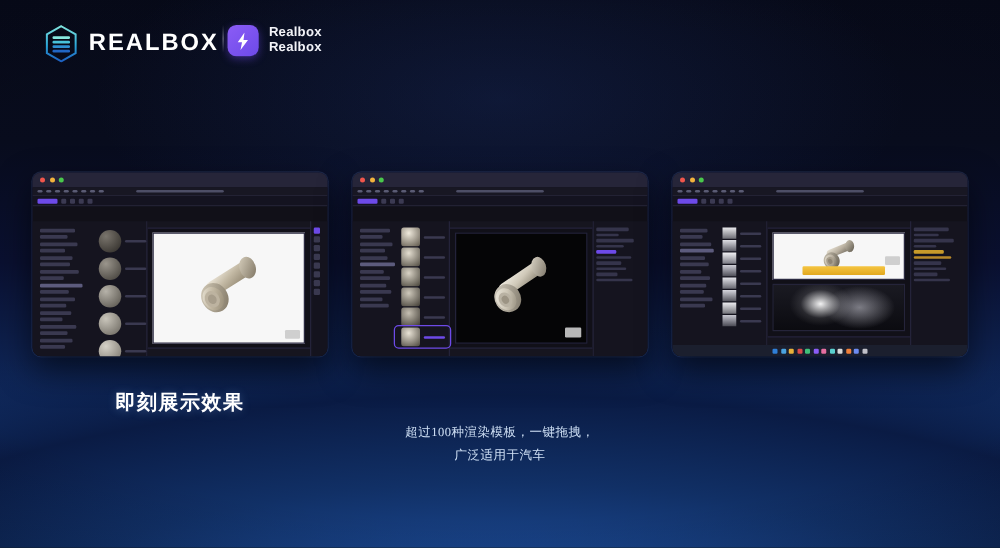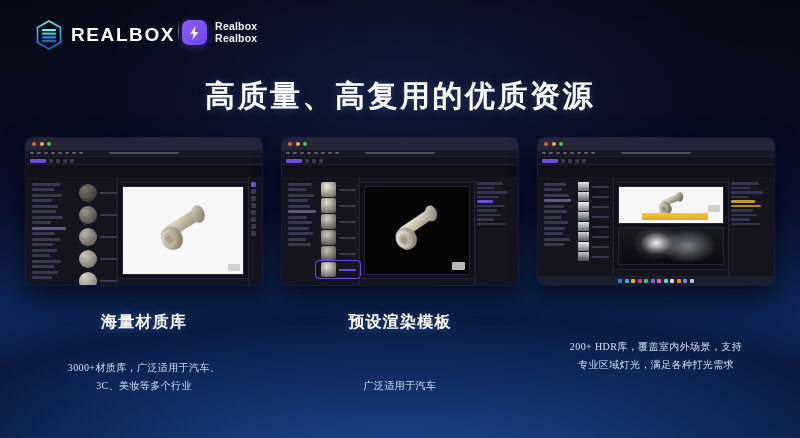--- a/index.html
+++ b/index.html
@@ -152,21 +152,20 @@
           </svg>
       </span>
       <span class="render-text">
         <span>Realbox</span><br>
         <span>Realbox</span>
       </span>
     </div>
   </div>
 
   <div class="headline-row">
-    <span class="headline">高质量、高复用的优质资源</span>
   </div>
 
   <div class="cards">
 
     <div class="card">
       <div class="titlebar">
         <span class="tl r"></span>
         <span class="tl y"></span>
         <span class="tl g"></span>
       </div>
@@ -530,33 +529,24 @@
           <b style="background:#f2803a"></b>
             <b style="background:#6d8bf0"></b>
             <b style="background:#c0c0c8"></b>
         </div>
       </div>
     </div>
   </div>
 
   <div class="features">
     <div class="feature">
-      <div class="f-title">海量材质库</div>
-      <div class="f-desc">
-        <span>3000+材质库，广泛适用于汽车、</span><br>
-        <span>3C、美妆等多个行业</span>
-      </div>
-    </div>
-    <div class="feature">
-      <div class="f-title">预设渲染模板</div>
-      <div class="f-desc">
-        <br>
-        <span>广泛适用于汽车</span>
-      </div>
+      <div class="f-title">即刻展示效果</div>
     </div>
     <div class="feature">
       <div class="f-desc">
-        <span>200+ HDR库，覆盖室内外场景，支持</span><br>
-        <span>专业区域灯光，满足各种打光需求</span>
-      </div>
+        <span>超过100种渲染模板，一键拖拽，</span><br>
+        <span>广泛适用于汽车</span>
+      </div>
+    </div>
+    <div class="feature">
     </div>
   </div>
 </div>
 
 </body></html>

